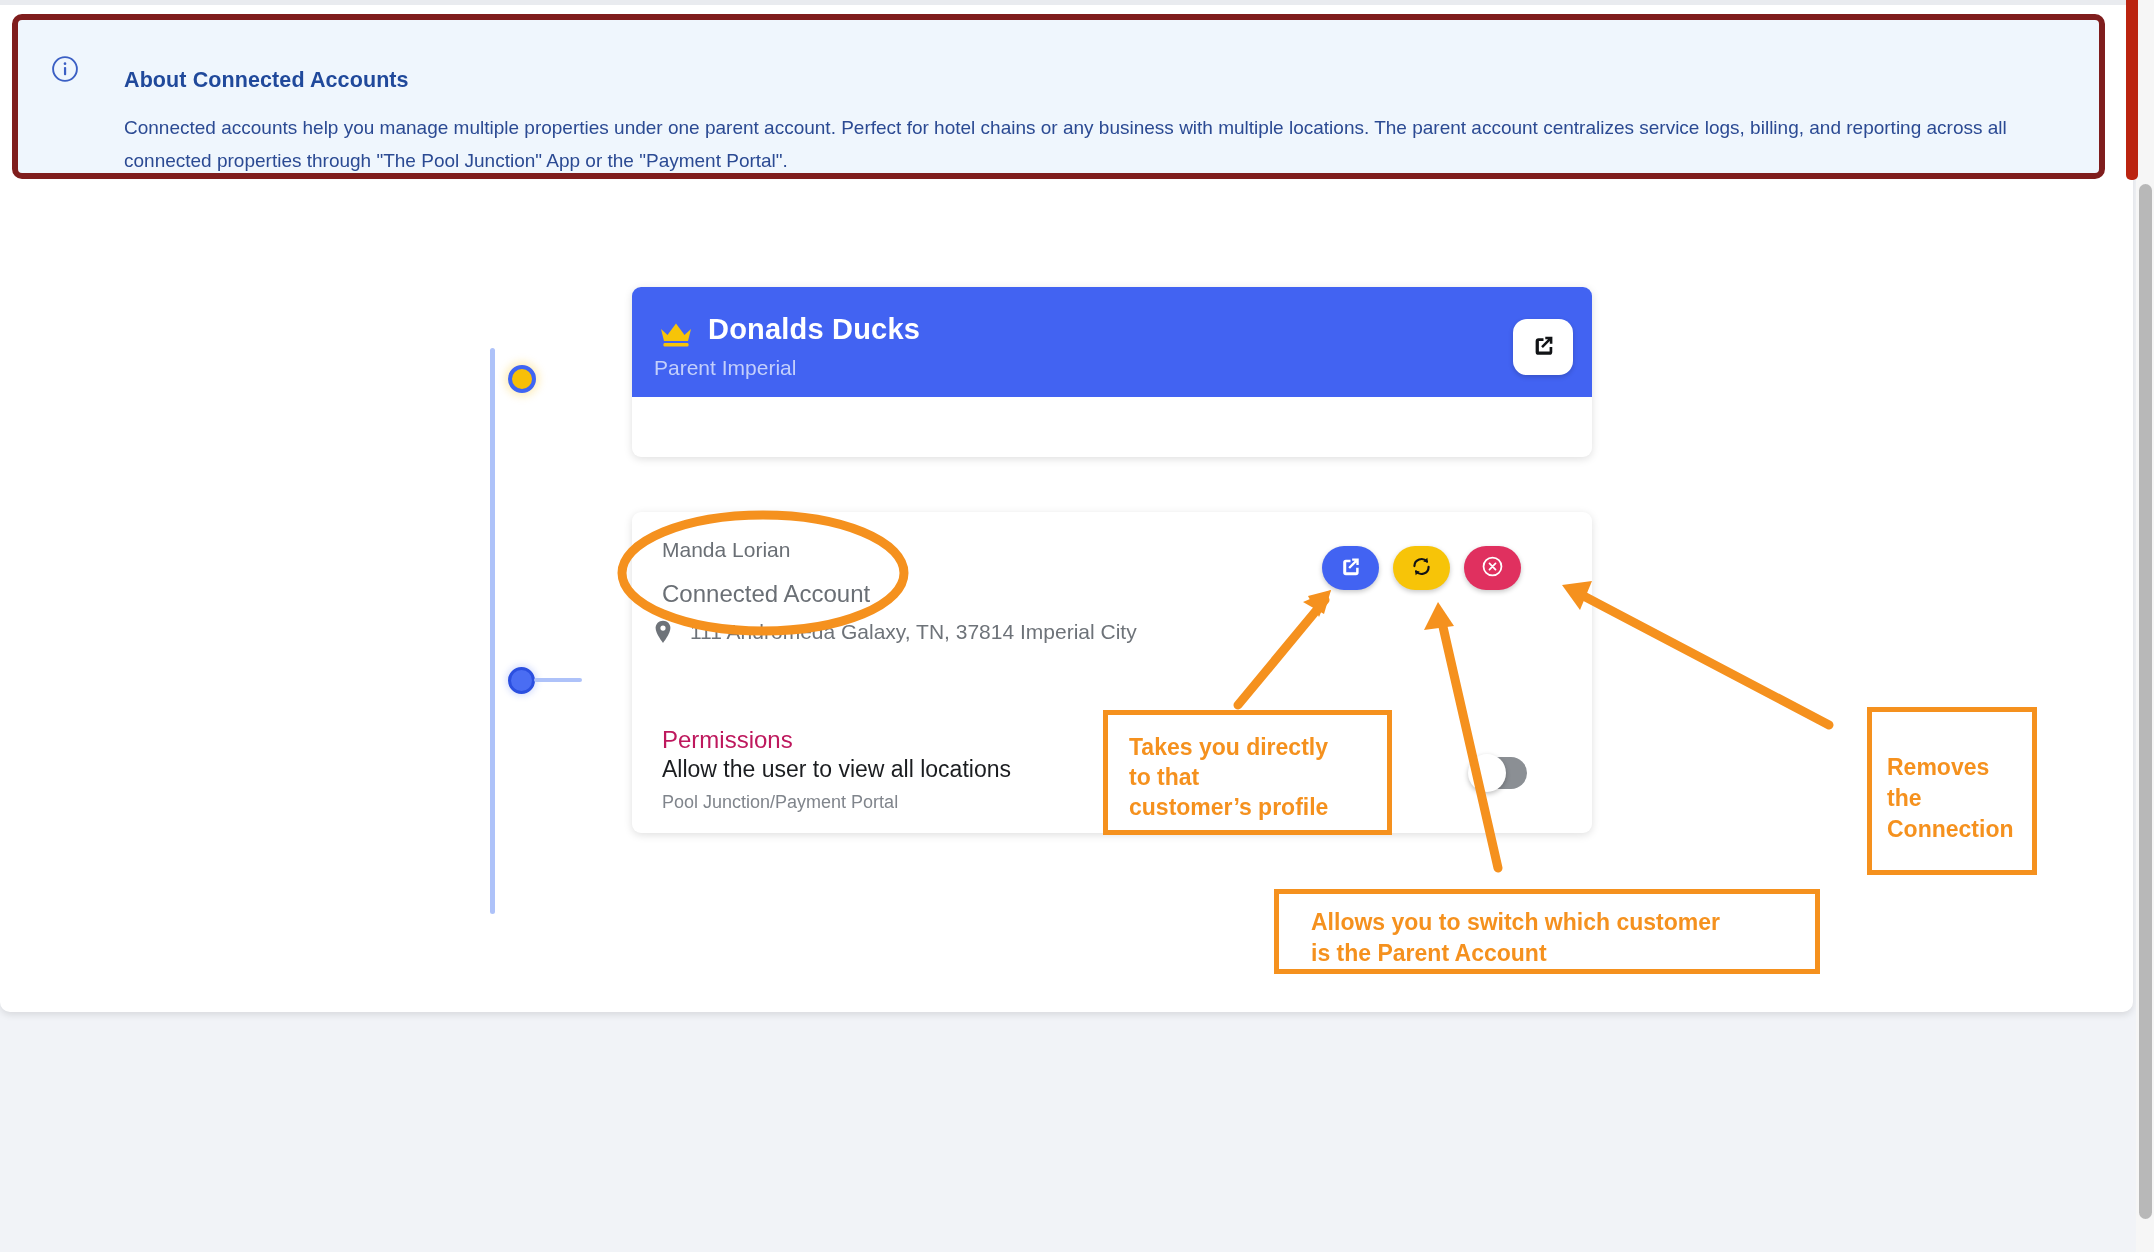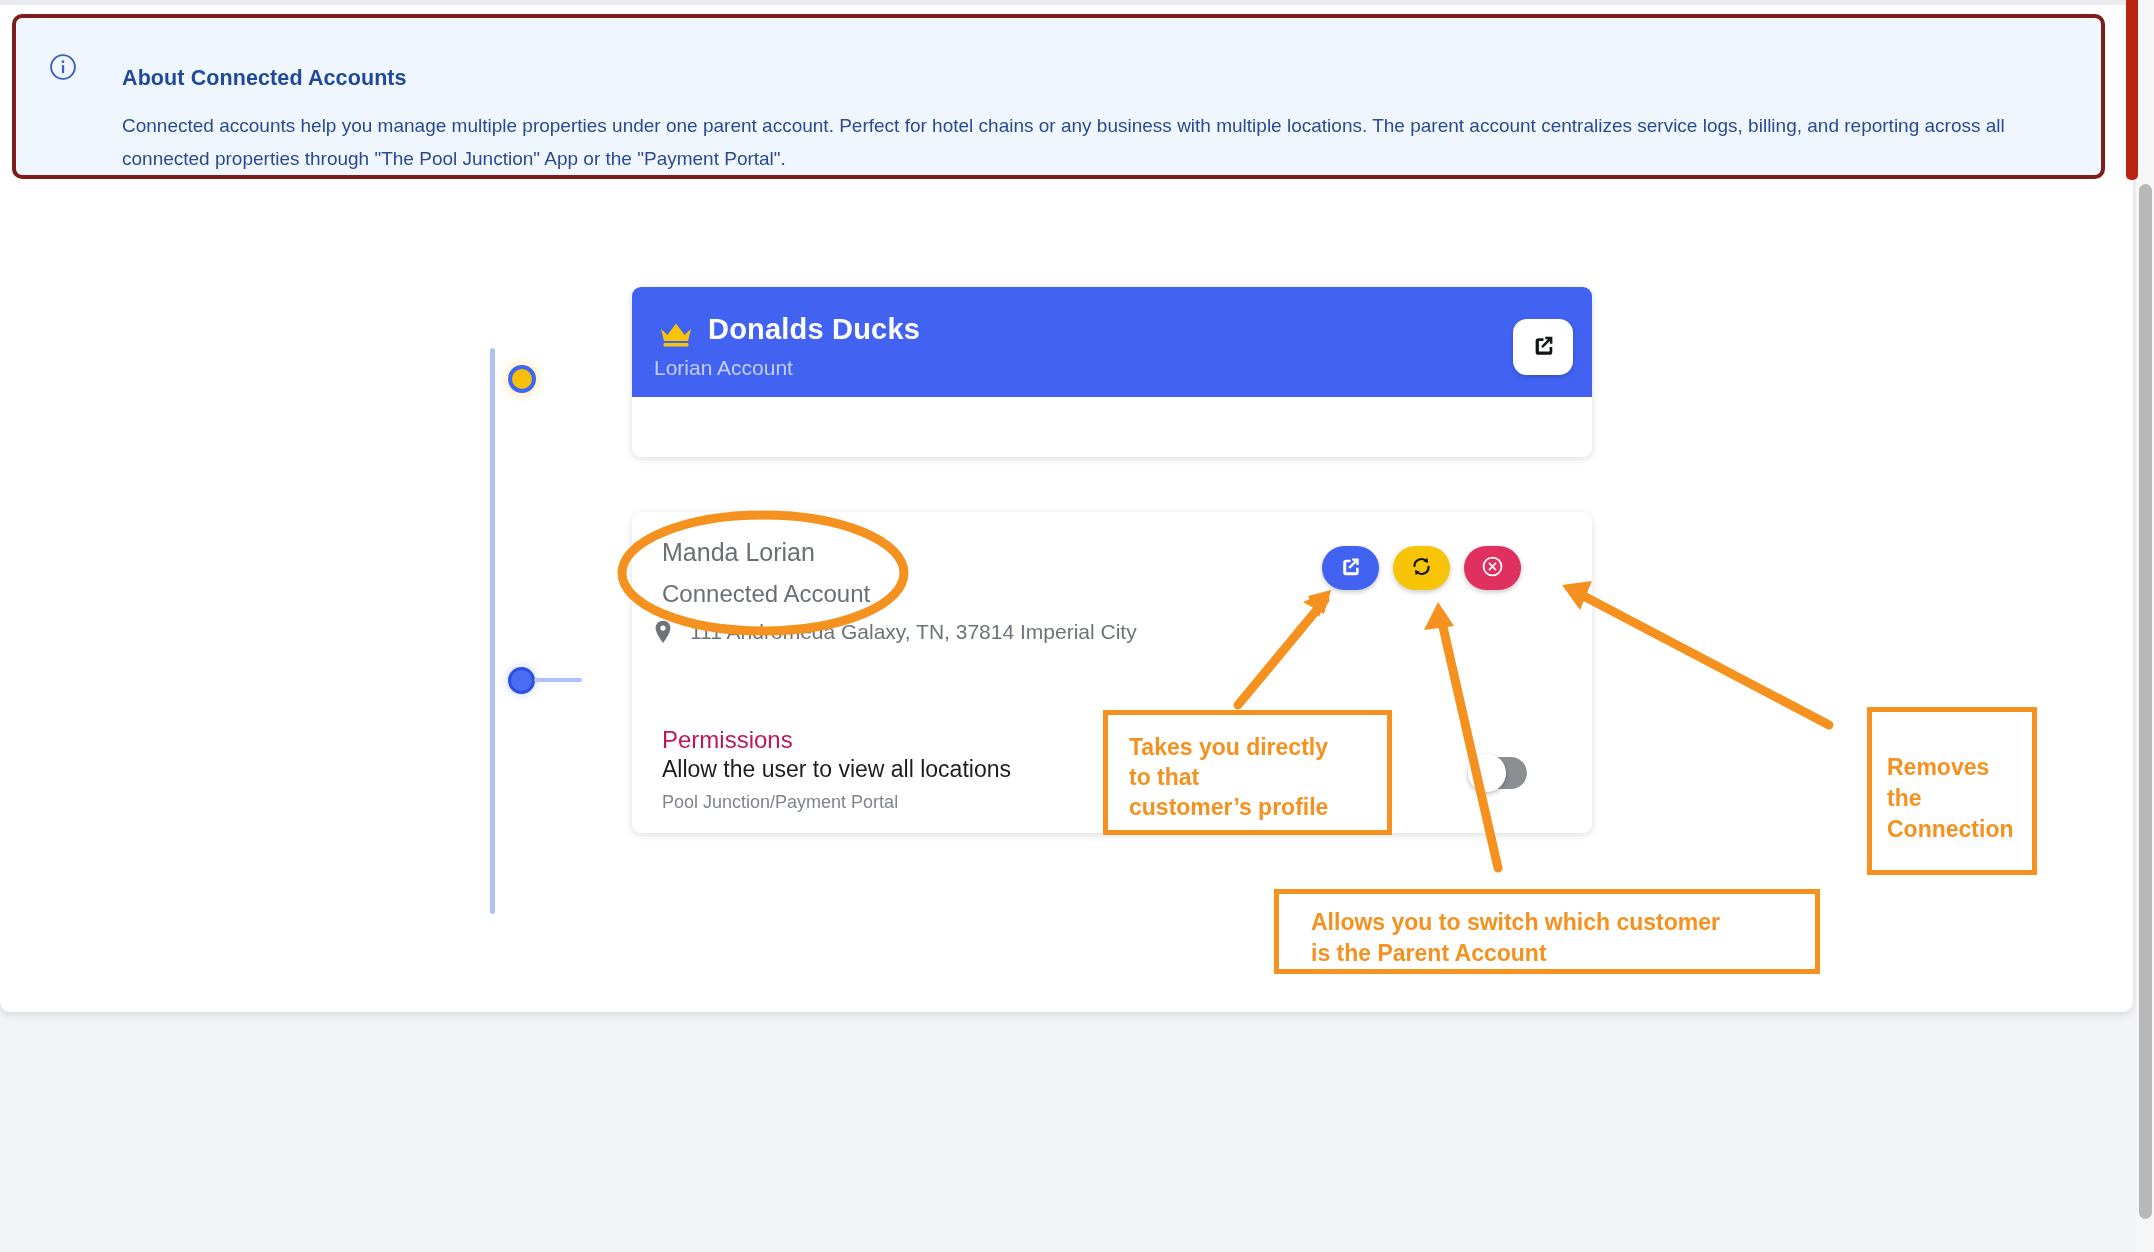--- a/index.html
+++ b/index.html
@@ -38,21 +38,21 @@
   }
 
   
   .info-banner {
     position: absolute;
     left: 12px;
     top: 14px;
     width: 2093px;
     height: 165px;
     background: #eff6fd;
-    border: 4px solid #7f1d1d;
+    border: 6px solid #7f1d1d;
     border-radius: 10px;
     box-sizing: border-box;
   }
   .info-icon {
     position: absolute;
     left: 33px;
     top: 35px;
     width: 28px;
     height: 28px;
   }
@@ -196,21 +196,21 @@
   .card-child {
     left: 632px;
     top: 512px;
     width: 960px;
     height: 321px;
   }
   .child-name {
     position: absolute;
     left: 30px;
     top: 26px;
-    font-size: 25px;
+    font-size: 21px;
     color: #6a6f75;
   }
   .child-sub {
     position: absolute;
     left: 30px;
     top: 68px;
     font-size: 24px;
     color: #6a6f75;
   }
   .child-address-row {
@@ -390,21 +390,21 @@
 
   <div class="card card-parent">
     <div class="parent-header">
       <span class="crown-icon">
         <svg viewBox="0 0 34 28" width="34" height="28">
           <path d="M2 9 L8.5 15 L17 3.5 L25.5 15 L32 9 L29 21 L5 21 Z" fill="#f7c408"></path>
           <rect x="4.5" y="23" width="25" height="3.4" rx="1.2" fill="#f7c408"></rect>
         </svg>
       </span>
       <div class="parent-name">Donalds Ducks</div>
-      <div class="parent-sub">Lorian Account</div>
+      <div class="parent-sub">Parent Imperial</div>
       <div class="parent-open-btn">
         <span>
           <svg viewBox="0 0 24 24" width="27" height="27">
             <path d="M5 8.2 a2.6 2.6 0 0 1 2.6-2.6 H12 v2.4 H7.9 v9.4 h9.5 V13.3 h2.4 v4.4 a2.6 2.6 0 0 1-2.6 2.6 H7.6 A2.6 2.6 0 0 1 5 17.7 Z" fill="#111316"></path>
             <path d="M13.6 4.2 h6.3 v6.3 h-2.3 V8.1 l-6.1 6.1 -1.6-1.6 6.1-6.1 h-2.4 Z" fill="#111316"></path>
           </svg>
         </span>
       </div>
     </div>
   </div>

